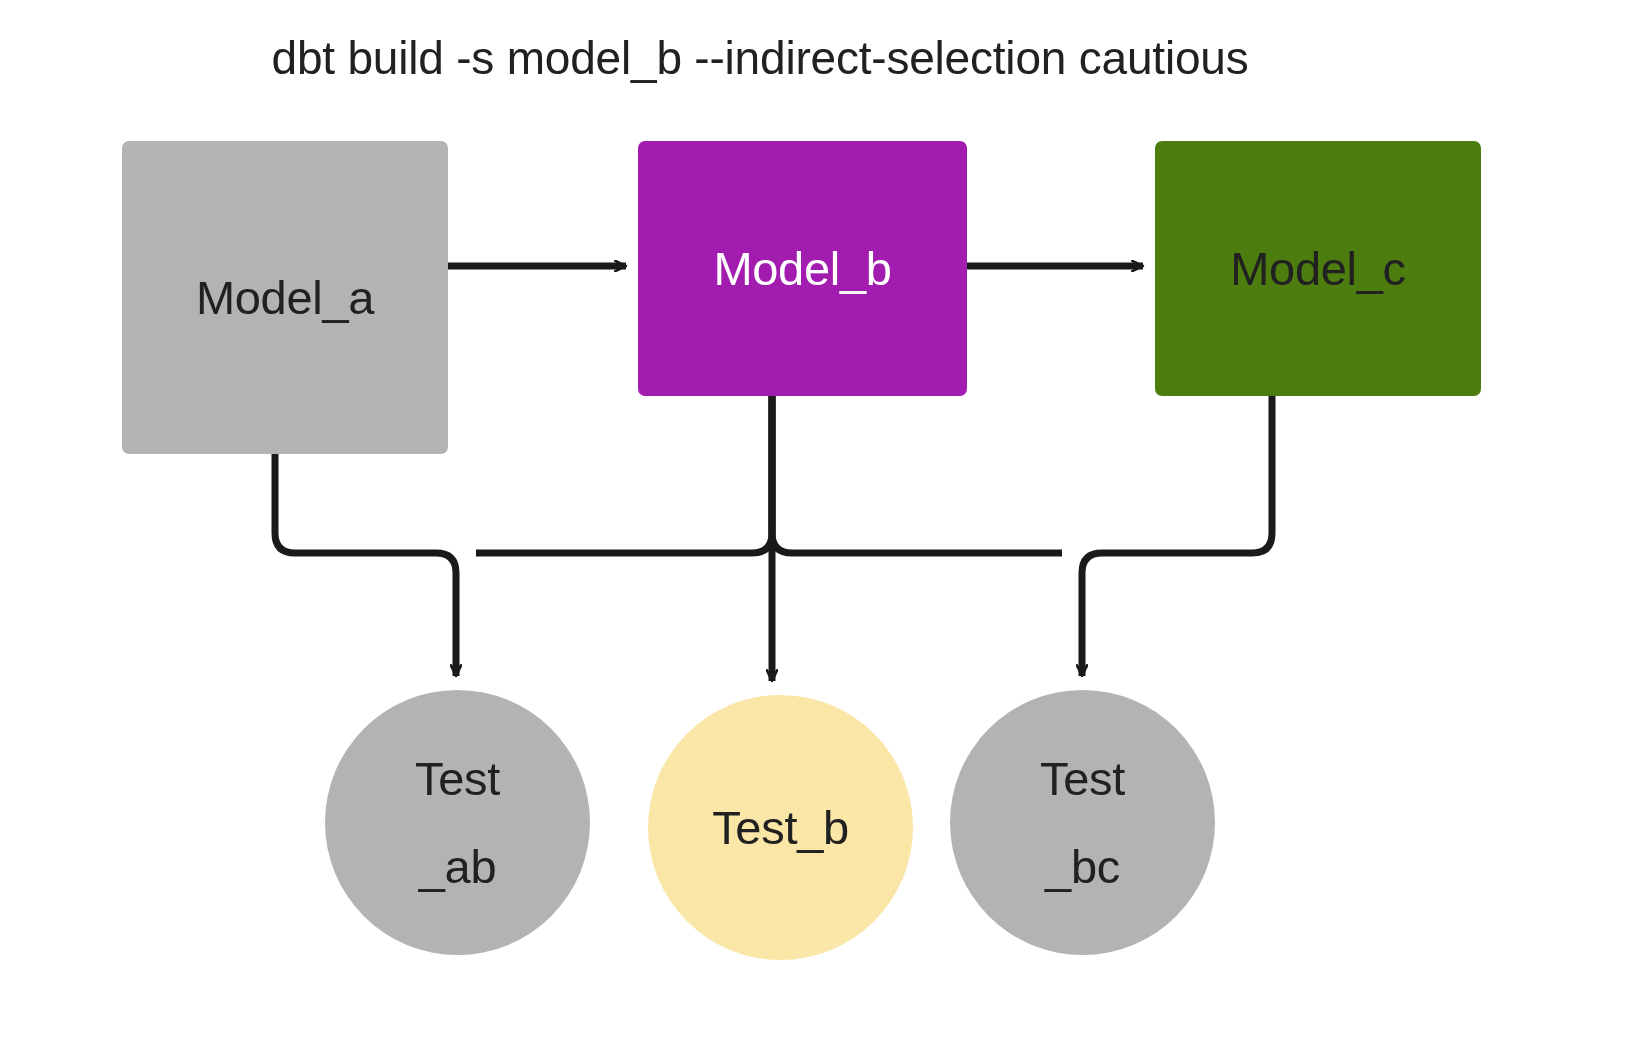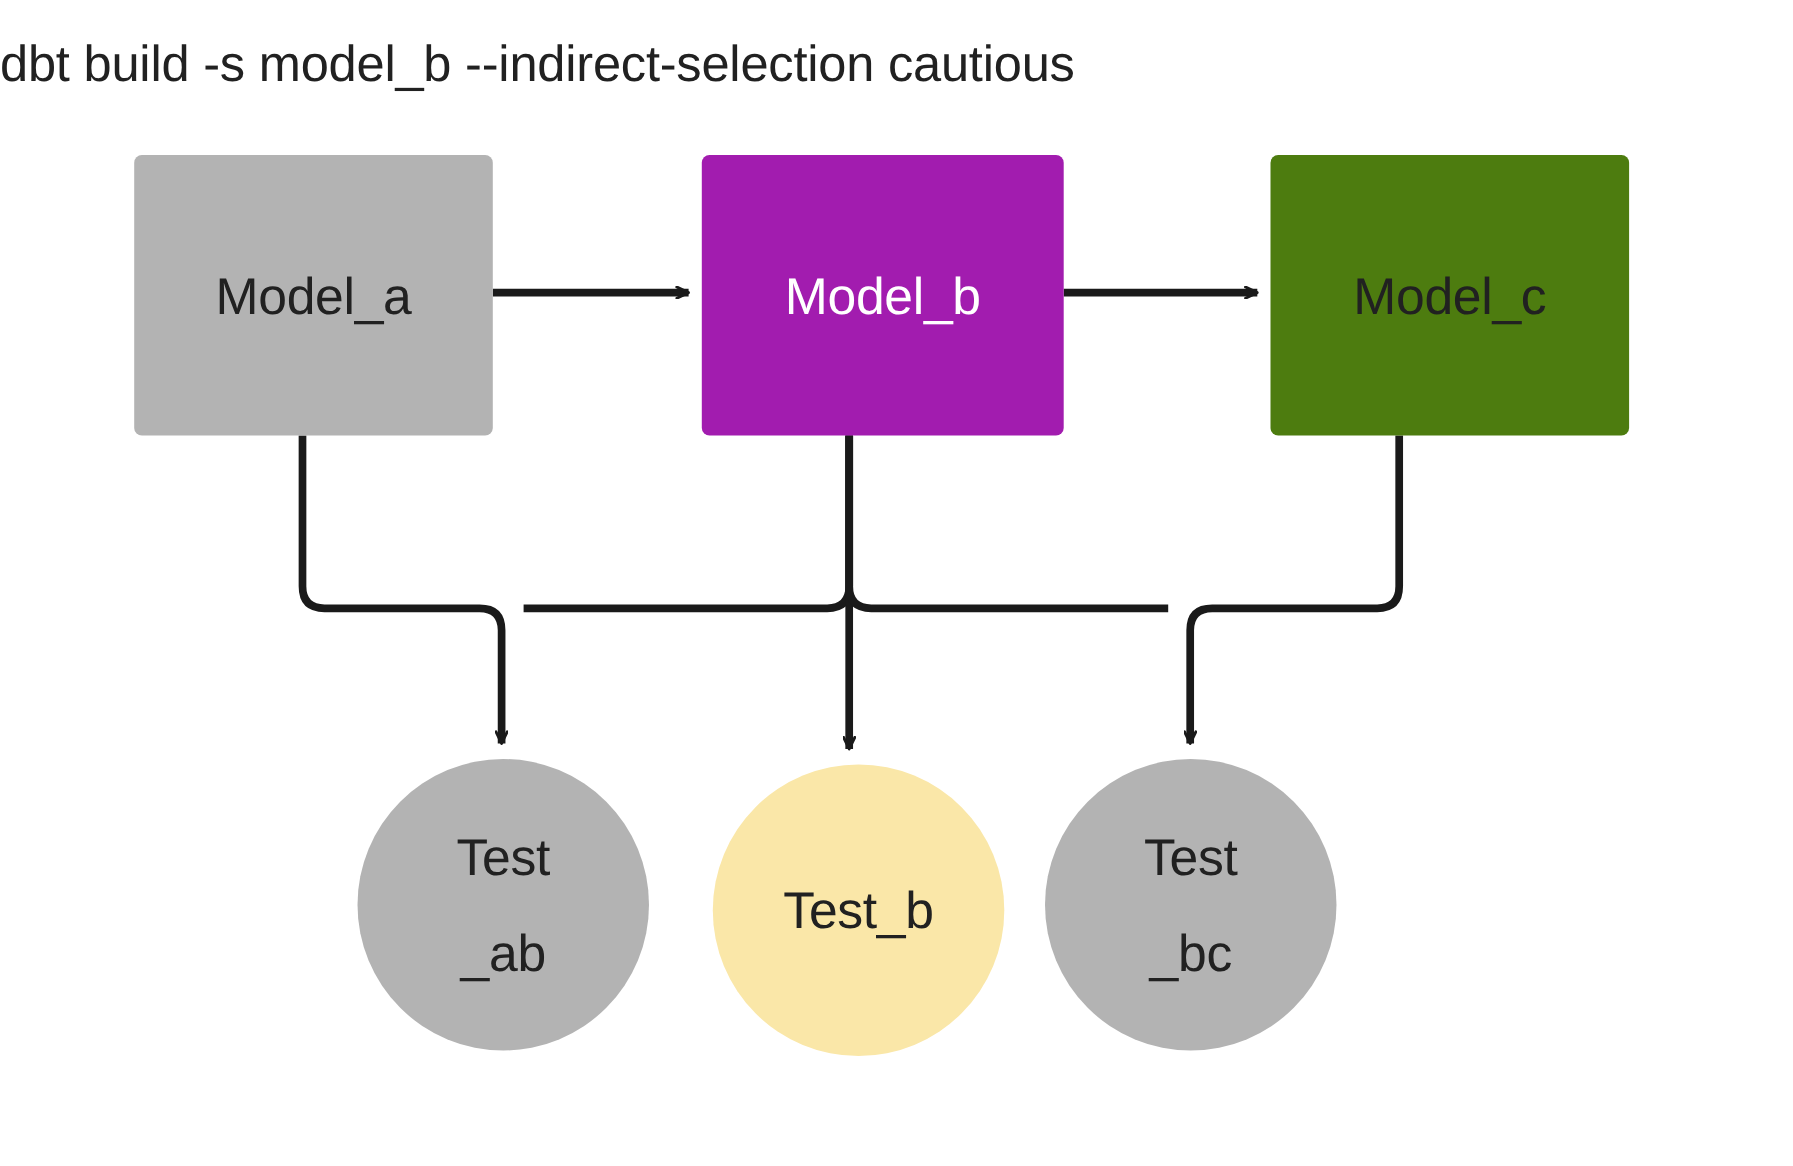--- a/index.html
+++ b/index.html
@@ -28,21 +28,21 @@
     height: 1060px;
     pointer-events: none;
   }
 
   
   .diagram-title {
     position: absolute;
     left: 0;
     top: 30px;
     width: 1520px;
-    text-align: left;
+    text-align: center;
     font-size: 46px;
     line-height: 56px;
     letter-spacing: -0.2px;
     color: #212121;
     white-space: pre;
   }
 
   
   .model-node {
     position: absolute;
@@ -52,21 +52,21 @@
     justify-content: center;
     box-sizing: border-box;
   }
   .model-node .node-label {
     font-size: 47px;
     line-height: 52px;
     letter-spacing: -0.3px;
     white-space: pre;
   }
 
-  .node-model-a { left: 122px; top: 141px; width: 326px; height: 255px; }
+  .node-model-a { left: 122px; top: 141px; width: 326px; height: 313px; }
   .node-model-b { left: 638px; top: 141px; width: 329px; height: 255px; }
   .node-model-c { left: 1155px; top: 141px; width: 326px; height: 255px; }
 
   
   .test-node {
     position: absolute;
     border-radius: 50%;
     display: flex;
     align-items: center;
     justify-content: center;

